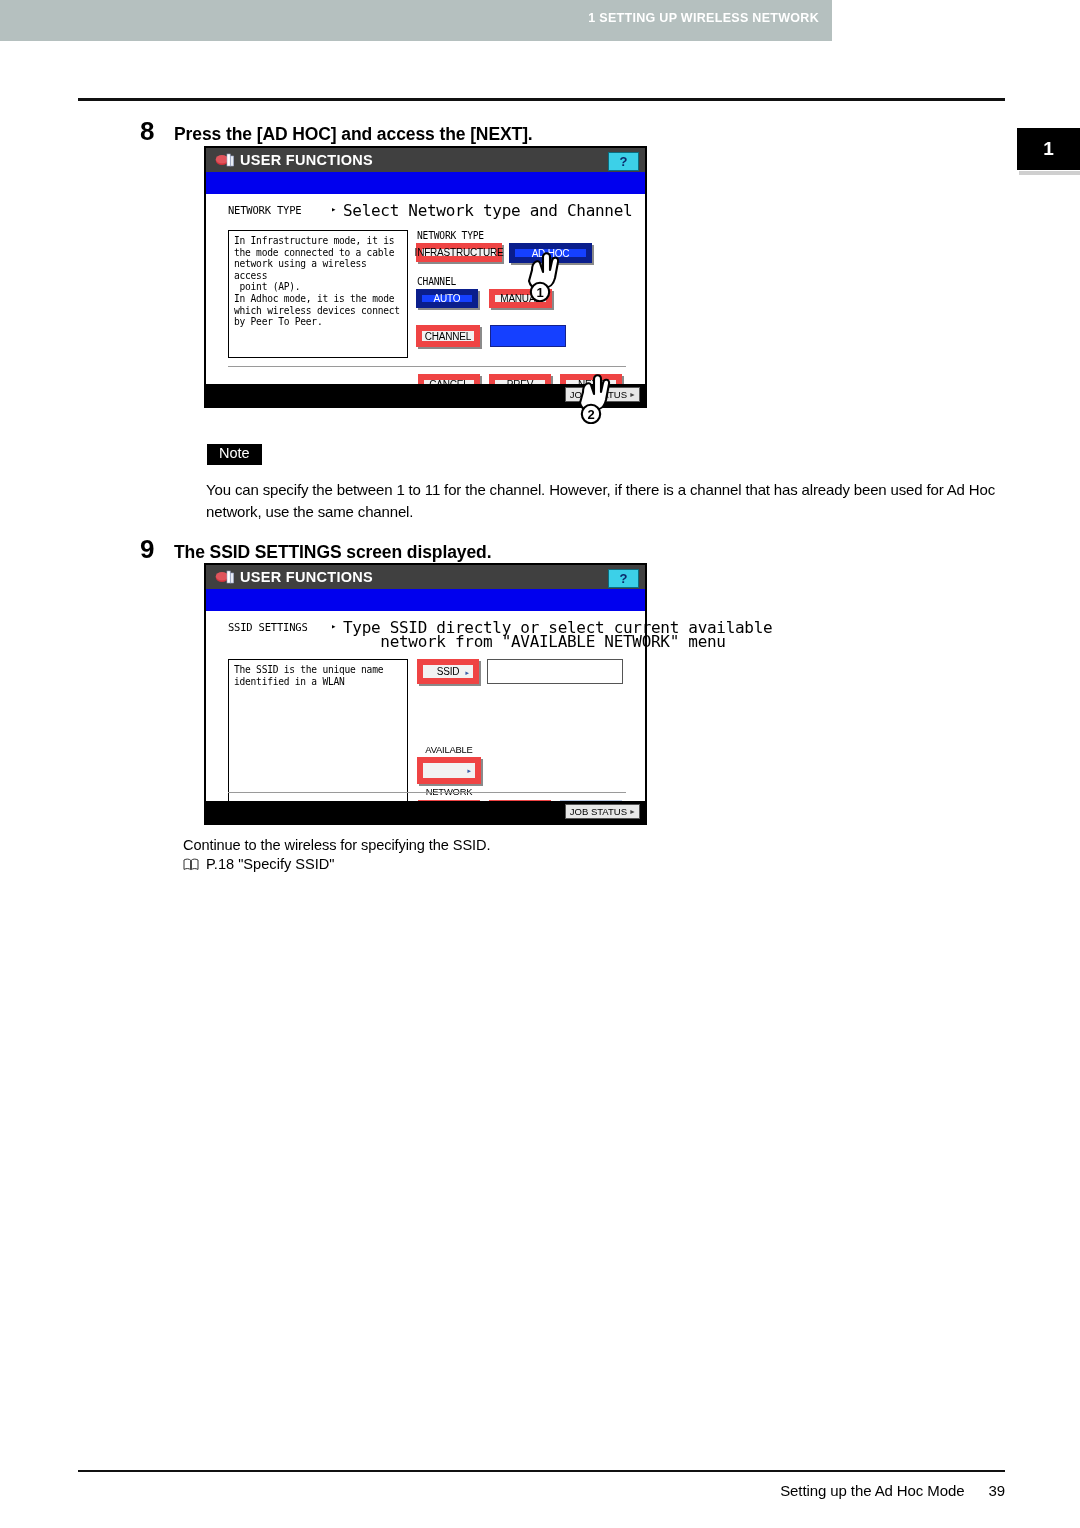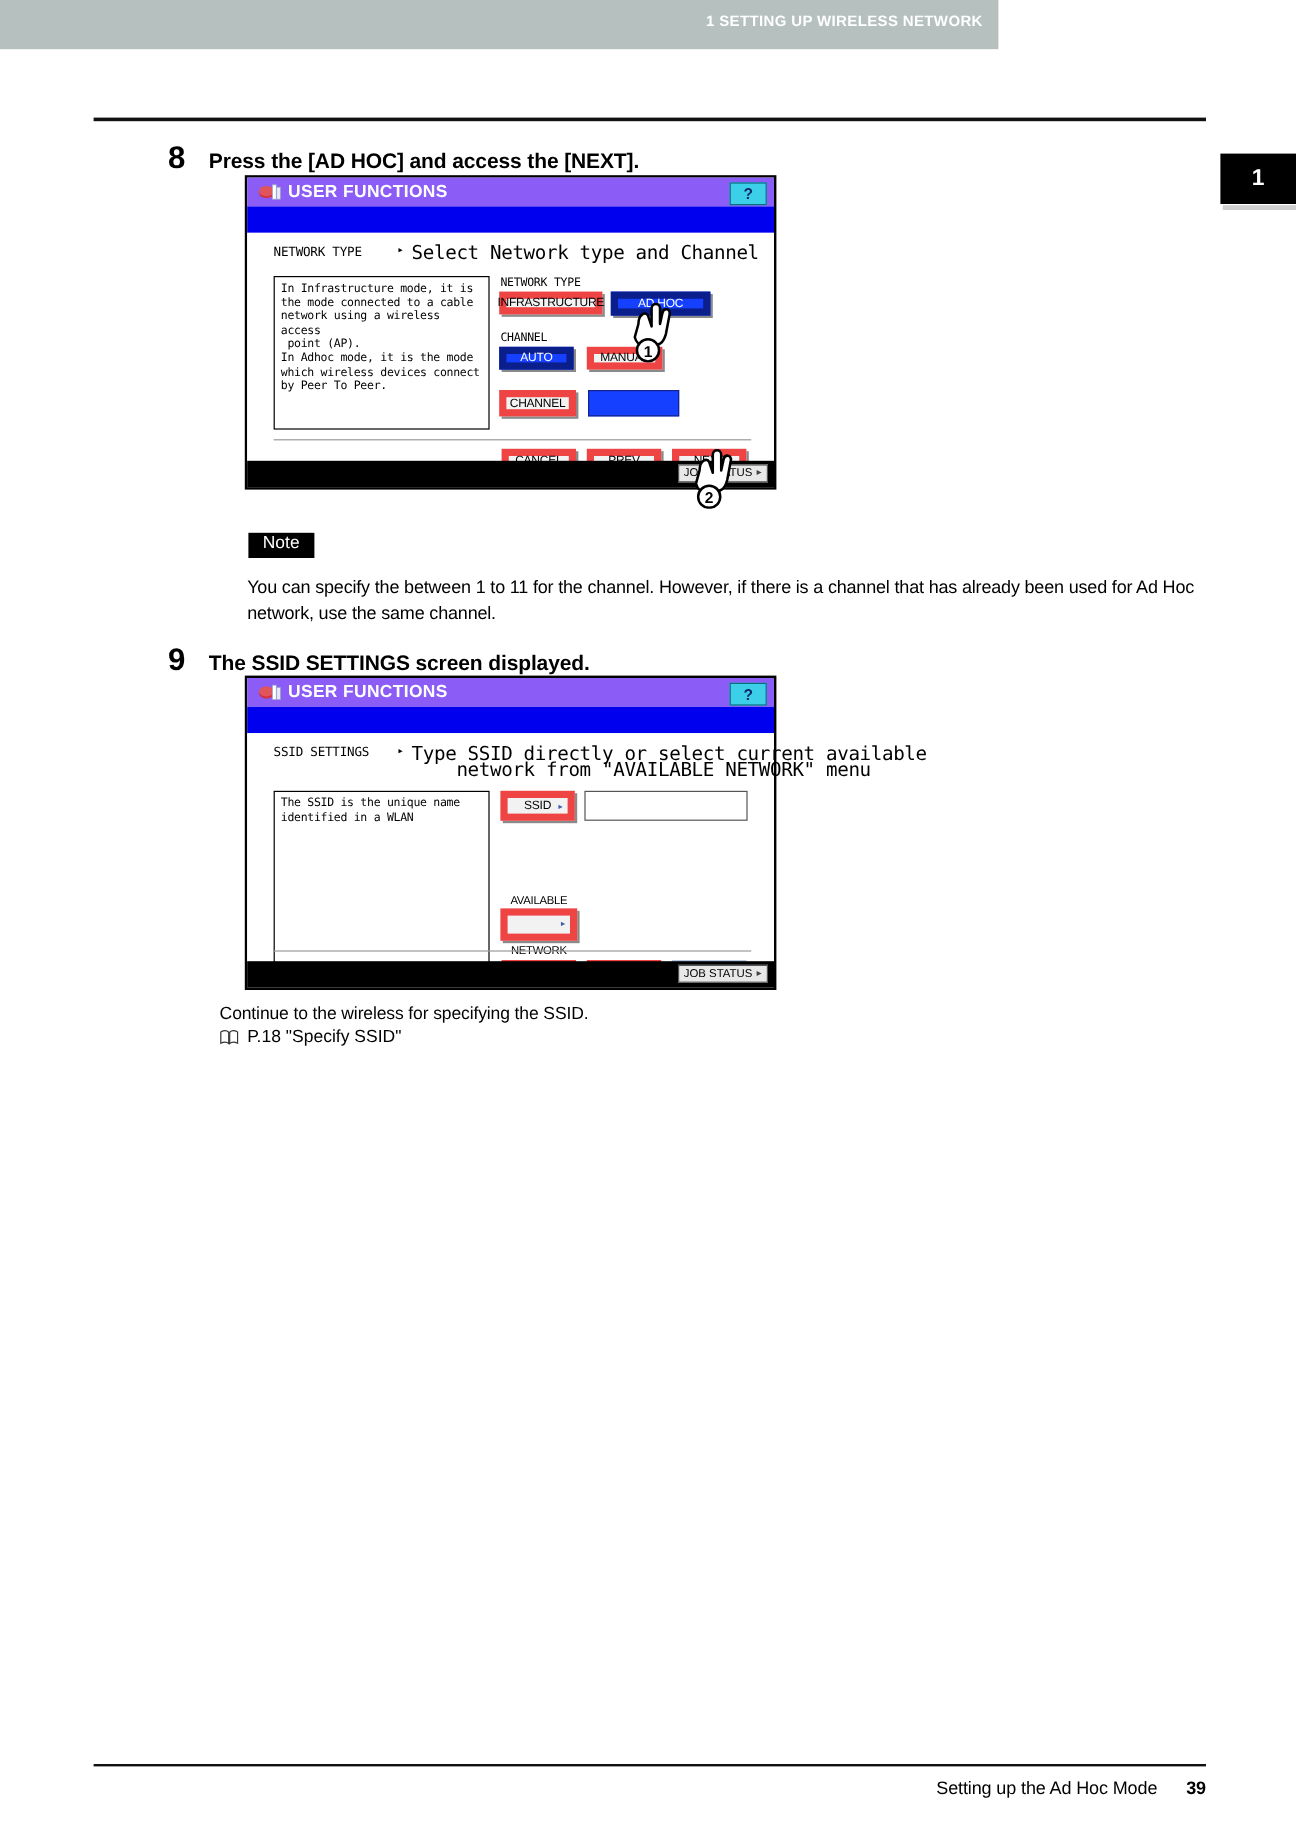--- a/index.html
+++ b/index.html
@@ -37,21 +37,21 @@
   .step{position:absolute;display:flex;align-items:baseline;}
   .step .num{font-size:26px;font-weight:bold;width:34px;}
   .step .title{font-size:17.5px;font-weight:bold;letter-spacing:-.1px;}
   
   .panel{
     position:absolute;width:443px;height:262px;
     background:#ffffff;border:2px solid #000;box-sizing:border-box;
     font-family:"DejaVu Sans Mono",monospace;
   }
   .panel-title{
-    position:absolute;left:0;top:0;right:0;height:24px;background:#8b5cf6;
+    position:absolute;left:0;top:0;right:0;height:24px;background:#404040;
     display:flex;align-items:center;
   }
   .panel-title .ttxt{
     color:#fff;font-family:"Liberation Sans",sans-serif;
     font-size:14.5px;font-weight:bold;letter-spacing:.3px;margin-left:34px;
   }
   .uf-icon{
     position:absolute;left:9px;top:4px;width:20px;height:16px;
   }
   .help-btn{
@@ -121,21 +121,21 @@
   }
   .follow-text{
     position:absolute;font-size:14.6px;line-height:22px;letter-spacing:-.1px;
   }
   .ref-line{position:absolute;display:flex;align-items:center;gap:7px;font-size:14.6px;}
   .book-icon{width:16px;height:13px;flex:none;}
   
   .page-footer{
     position:absolute;right:75px;top:1482px;font-size:15px;letter-spacing:-.1px;
   }
-  .page-footer .pnum{margin-left:20px;font-weight:bold;}
+  .page-footer .pnum{margin-left:20px;font-weight:normal;}
 </style>
 </head>
 <body>
 
 <div class="page-header">
   <div class="htext">1 SETTING UP WIRELESS NETWORK</div>
 </div>
 
 <div class="chapter-tab">1</div>
 <div class="chapter-tab-shadow"></div>

